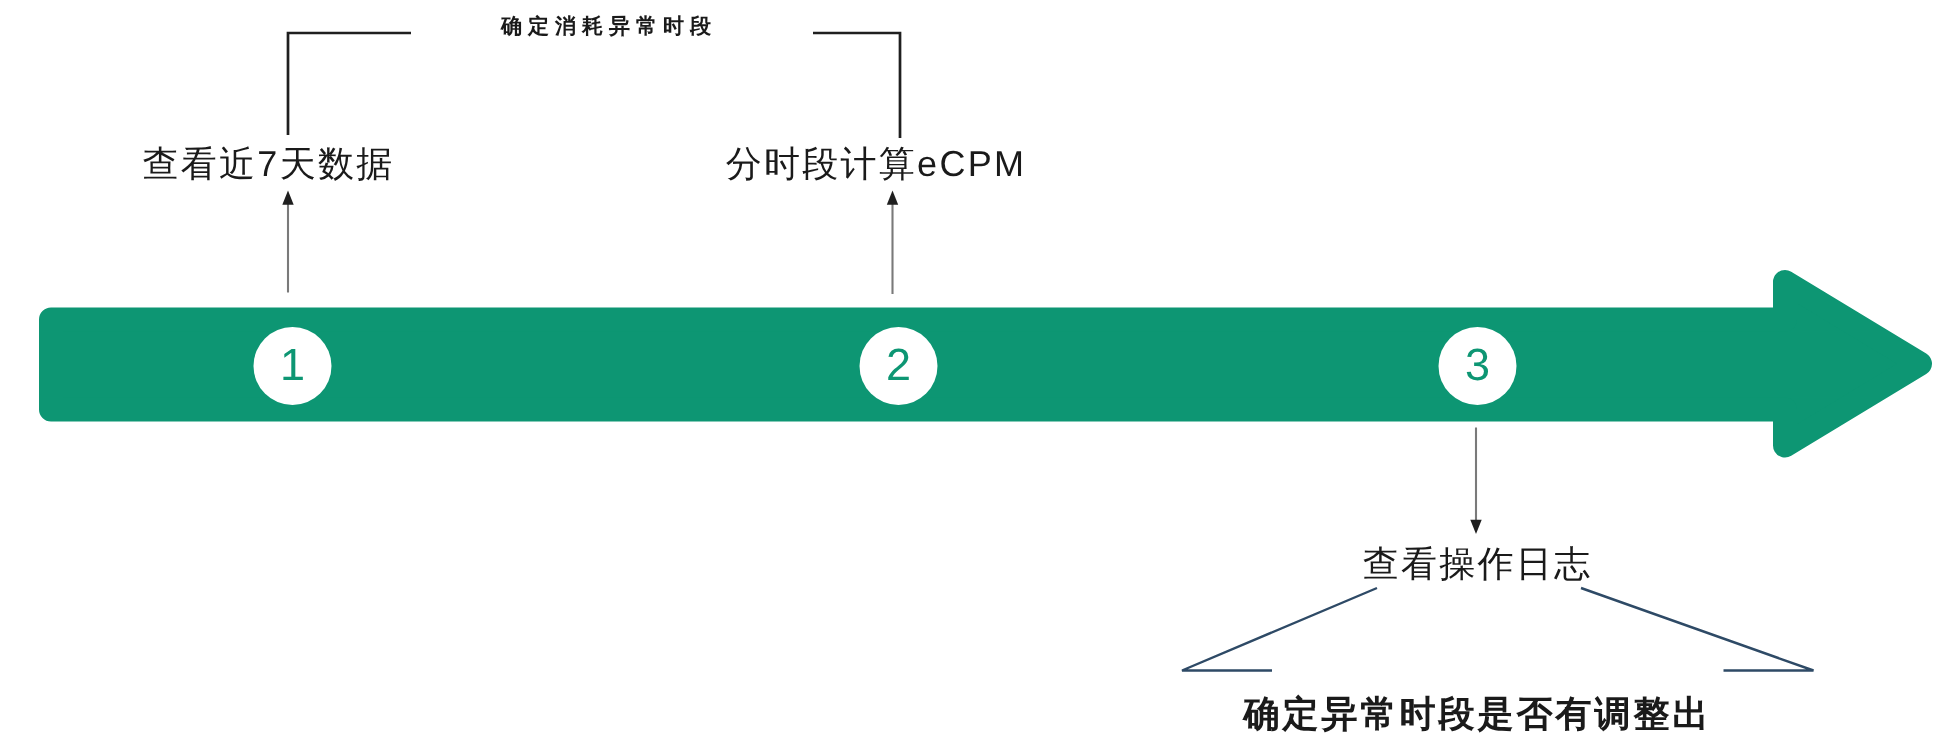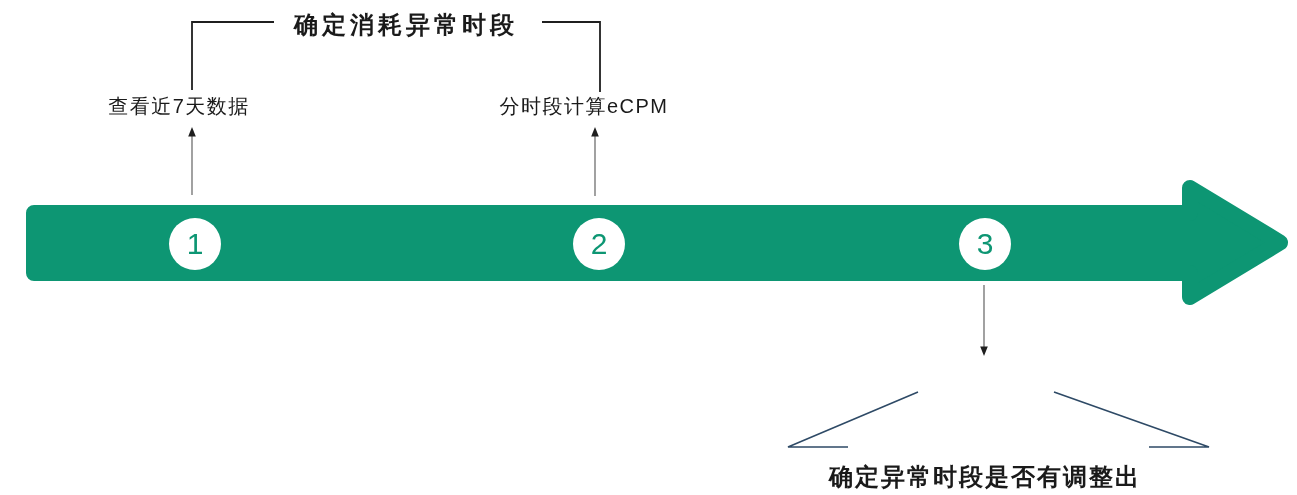--- a/index.html
+++ b/index.html
@@ -51,30 +51,30 @@
     fill: none;
     stroke: var(--expansion-line, #2E4A66);
     stroke-width: 1.6;
     stroke-linejoin: miter;
   }
   .diagram-title {
     position: absolute;
     top: 9px;
     left: 406px;
     transform: translateX(-50%);
-    font-size: 24px;
+    font-size: 14px;
     font-weight: bold;
     letter-spacing: 4px;
     color: var(--text-dark, #1A1A1A);
     white-space: nowrap;
   }
   .step-label {
     position: absolute;
     transform: translateX(-50%);
-    font-size: 20px;
+    font-size: 24px;
     letter-spacing: 1.5px;
     color: var(--text-dark, #1A1A1A);
     white-space: nowrap;
   }
   .step-label.l1 { left: 179px; top: 93px; }
   .step-label.l2 { left: 584px; top: 93px; }
   .step-label.l3 { left: 985px; top: 360px; }
   .step-circle {
     position: absolute;
     width: 52px;
@@ -135,20 +135,21 @@
     <polygon class="arrowhead" points="984,356 980.2,346.5 987.8,346.5"></polygon>
 
     <polyline class="expansion" points="918,392 788,447 848,447"></polyline>
     <polyline class="expansion" points="1054,392 1209,447 1149,447"></polyline>
   </svg>
 
   <div class="diagram-title">确定消耗异常时段</div>
 
   <div class="step-label l1">查看近7天数据</div>
   <div class="step-label l2">分时段计算eCPM</div>
+  <div class="step-label l3">查看操作日志</div>
 
   <div class="step-circle c1">
     <span class="step-number">1</span>
   </div>
   <div class="step-circle c2">
     <span class="step-number">2</span>
   </div>
   <div class="step-circle c3">
     <span class="step-number">3</span>
   </div>

